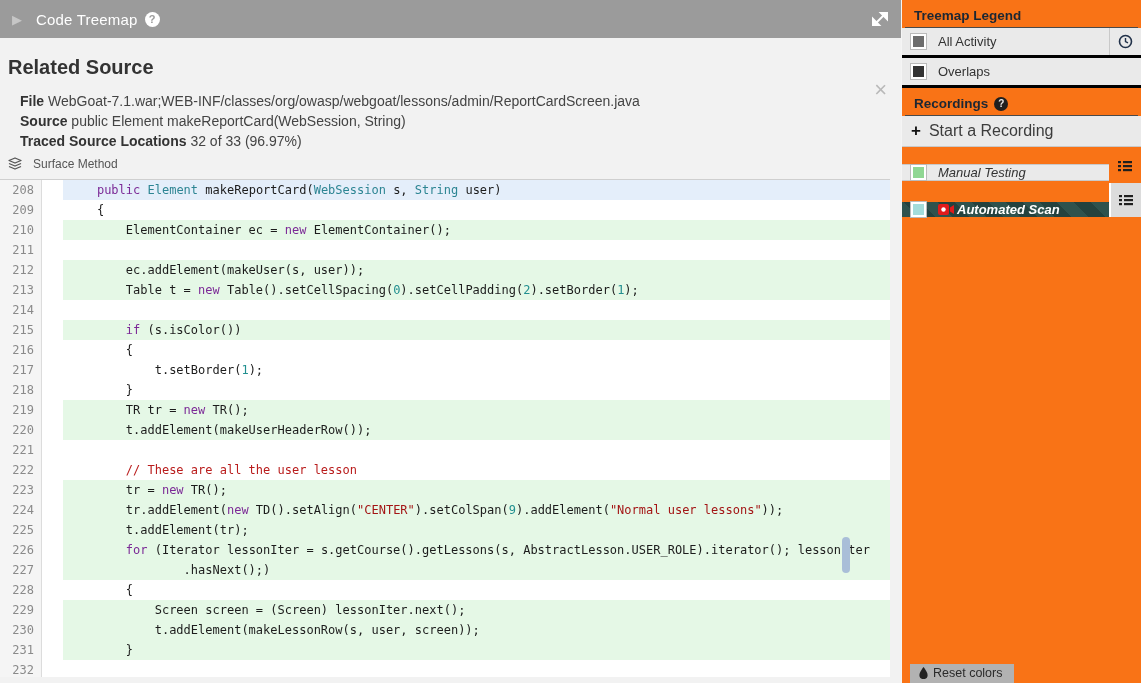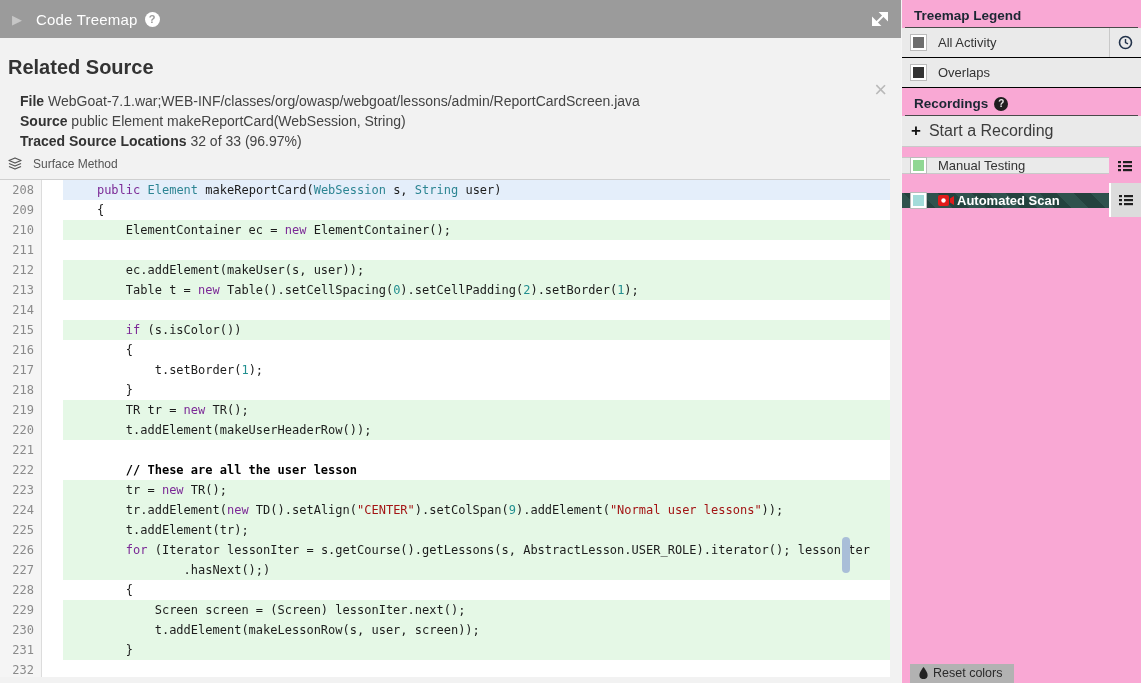--- a/index.html
+++ b/index.html
@@ -32,48 +32,48 @@
     font-family:"DejaVu Sans Mono","Liberation Mono",monospace; font-size:12px; }
   .cline { display:flex; height:20px; line-height:20px; white-space:pre;gap:21px; }
   .cline .gut { width:42px; flex:0 0 42px; background:#f5f5f5; border-right:1px solid #dcdcdc;
     color:#8a8a8a; text-align:right; padding-right:7px; }
   .cline .src { flex:1; color:#1c1c1c; padding-left:5px; }
   .cline.hl-b .src { background:#e4eefa; }
   .cline.hl-g .src { background:#e5f8e6; }
   .tok-k { color:#7b2996; }
   .tok-t { color:#2d8593; }
   .tok-s { color:#a31515; }
-  .tok-c { color:#000000;font-weight:bold; }
+  .tok-c { color:#b91c1c; }
   .tok-n { color:#208f8f; }
   .vscroll-thumb { position:absolute; left:842px; top:357px; width:8px; height:36px;
     background:#a9bed8; border-radius:4px; }
 
   
-  .sidebar { width:240px; height:683px; background:#f9a8d4; border-left:1px solid #f5f5f5;
+  .sidebar { width:240px; height:683px; background:#f97316; border-left:1px solid #f5f5f5;
     position:relative; flex:0 0 240px; }
   .sb-head { font-size:13.5px; font-weight:bold; color:#1c2733; padding:8px 4px 4px 9px;
     border-bottom:1px solid #4a4a4a; margin:0 3px; display:flex; align-items:center; }
   .sb-head .help-dark { display:inline-flex; align-items:center; justify-content:center;
     width:14px; height:14px; border-radius:50%; background:#1f1f1f; color:#e8e8e8;
     font-size:10px; font-weight:bold; margin-left:6px; }
   .sb-row { display:flex; align-items:center; height:30px; background:#eaeaea;
-    border-bottom:1px solid #000000; cursor:pointer; }
+    border-bottom:3px solid #000000; cursor:pointer; }
   .sb-row + .sb-row { border-top:0; }
   .swatch { width:15px; height:15px; border:2px solid #ffffff; outline:1px solid #bbb;
     margin:0 12px 0 9px; flex:0 0 15px; }
   .sb-row .lbl { font-size:13px; color:#333; flex:1; }
   .icon-cell { width:32px; flex:0 0 32px; display:flex; align-items:center; justify-content:center;
     align-self:stretch; }
   .icon-cell.divided { border-left:1px solid #c9c9c9; }
   .start-row { display:flex; align-items:center; height:31px; background:#eaeaea;
     border-bottom:1px solid #c9c9c9; cursor:pointer; padding-left:9px; }
   .start-row .plus { font-size:17px; font-weight:bold; color:#111; margin-right:8px; }
   .start-row .lbl { font-size:16px; color:#3c3c3c; }
   .rec-gap { height:3px; }
-  .rec-row { display:flex; align-items:center; height:31px; margin-bottom:2px; cursor:pointer; }
+  .rec-row { display:flex; align-items:flex-end; height:31px; margin-bottom:2px; cursor:pointer;font-style:italic; }
   .rec-row .body { flex:1; display:flex; align-items:center; background:#eaeaea;
     border-top:1px solid #c9c9c9; border-bottom:1px solid #c9c9c9; }
   .rec-row .lbl { font-size:13px; color:#333; flex:1; }
   .rec-row.sel { height:34px; }
   .rec-row.sel .body { border:0;
     background:repeating-linear-gradient(45deg,#2f524d 0 12px,#24423e 12px 24px);
     color:#fff; }
   .rec-row.sel .lbl { color:#ffffff; font-weight:bold; }
   .rec-row.sel .icon-cell { background:#dcdcdc; border-left:2px solid #ffffff; }
   .cam { margin-right:3px; display:inline-flex; }

